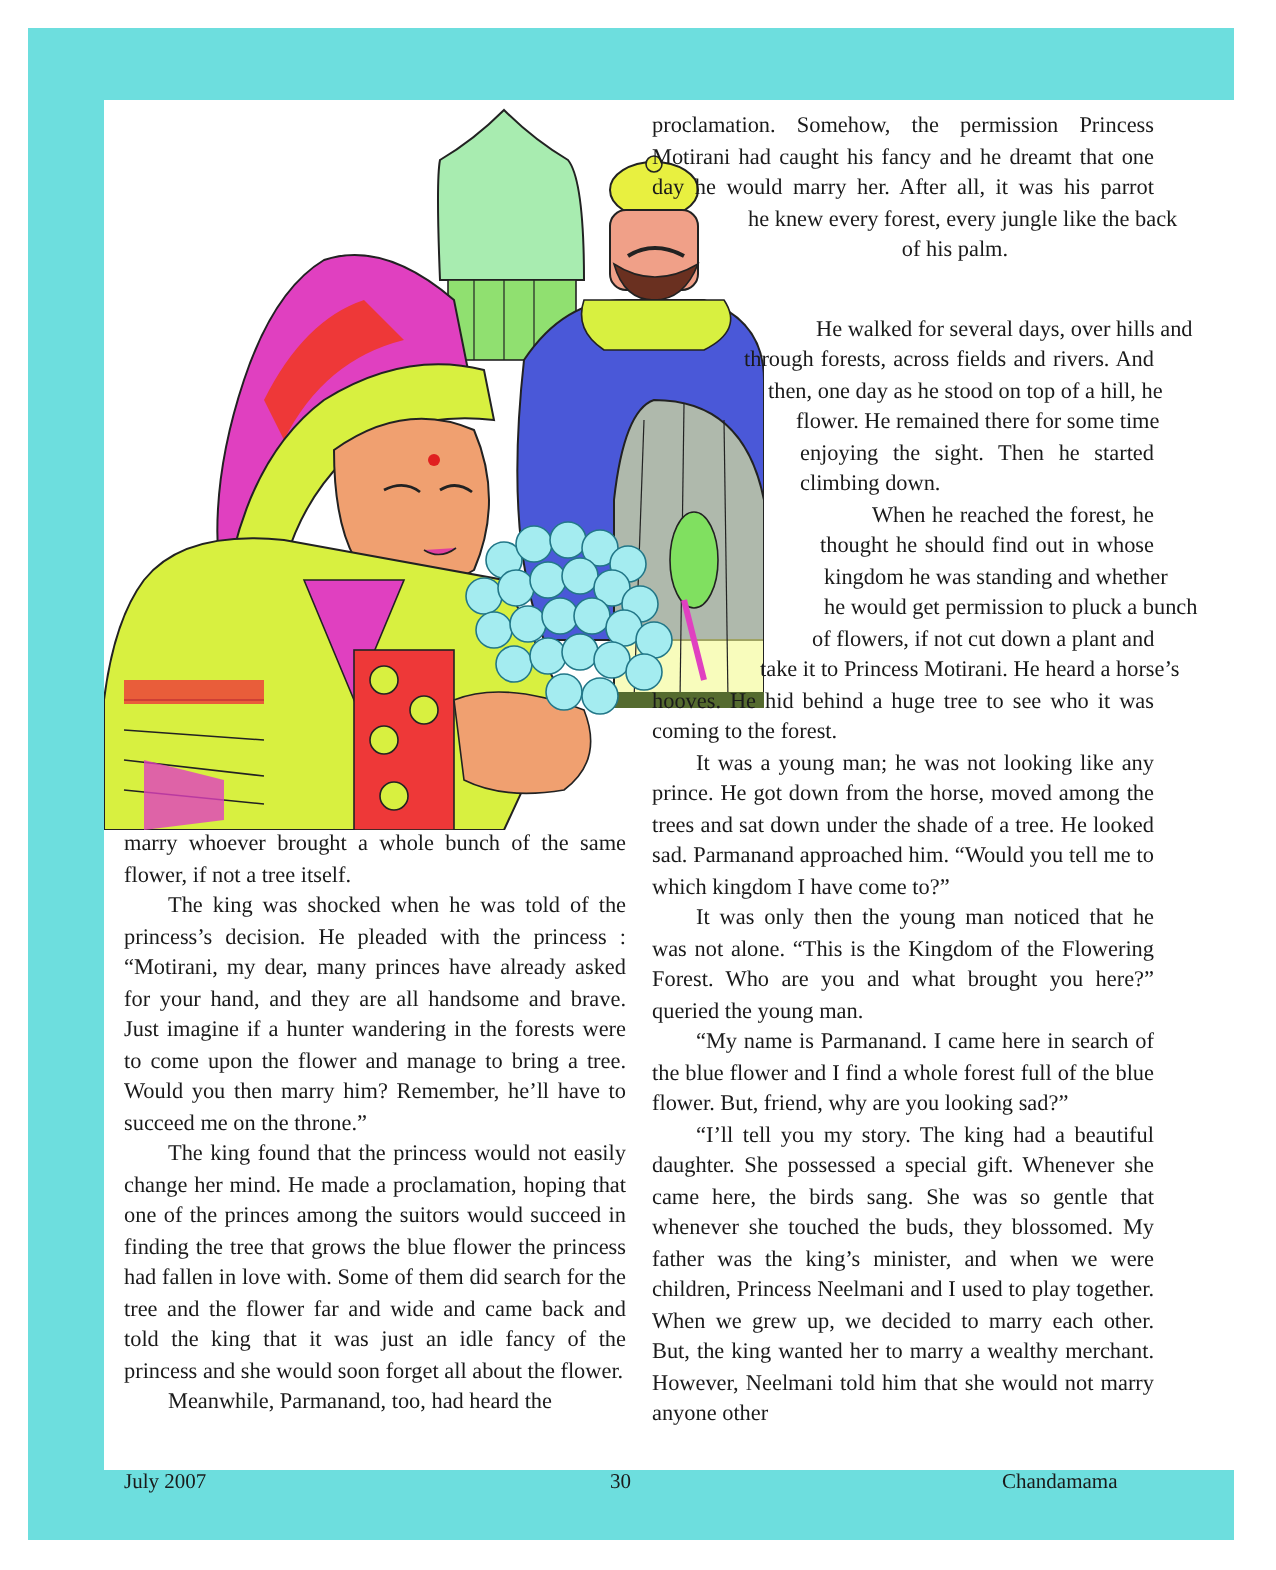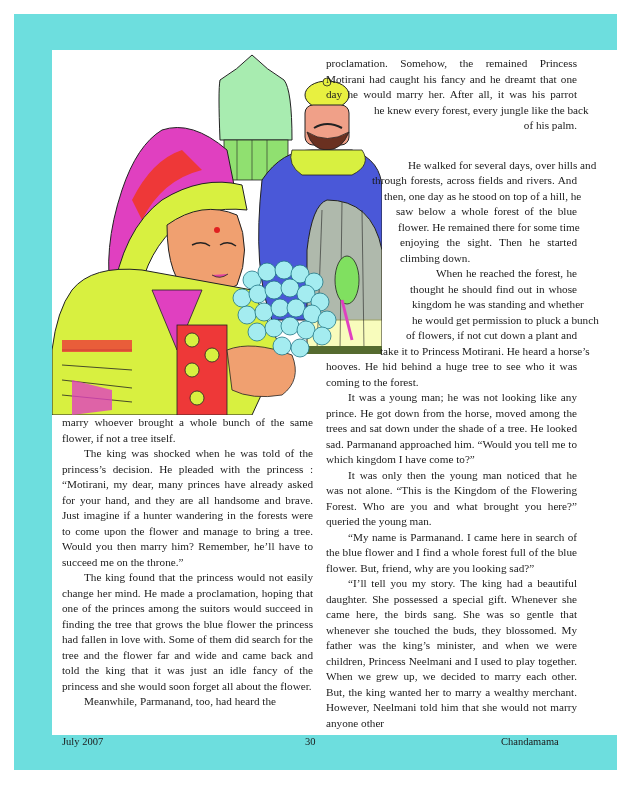--- a/index.html
+++ b/index.html
@@ -106,29 +106,28 @@
       <circle cx="238" cy="276" r="9"></circle>
       <circle cx="254" cy="280" r="9"></circle>
     <circle cx="270" cy="286" r="9"></circle>
       <circle cx="230" cy="296" r="9"></circle>
       <circle cx="248" cy="298" r="9"></circle>
   </g>
 </svg>
 
 <div class="col col-right">
   <div id="wrapped-lines">
-      <div style="white-space: nowrap; height: 15.5px; padding-left: 0px; text-align: justify; text-align-last: justify;">proclamation. Somehow, the remained Princess</div>
+      <div style="white-space: nowrap; height: 15.5px; padding-left: 0px; text-align: justify; text-align-last: justify;">proclamation. Somehow, the permission Princess</div>
       <div style="white-space: nowrap; height: 15.5px; padding-left: 0px; text-align: justify; text-align-last: justify;">Motirani had caught his fancy and he dreamt that one</div>
       <div style="white-space: nowrap; height: 15.5px; padding-left: 0px; text-align: justify; text-align-last: justify;">day he would marry her. After all, it was his parrot</div>
       <div style="white-space: nowrap; height: 15.5px; padding-left: 48px; text-align: justify; text-align-last: justify;">he knew every forest, every jungle like the back</div>
-      <div style="white-space: nowrap; height: 15.5px; padding-left: 52px; text-align: right;">of his palm.</div>
+      <div style="white-space: nowrap; height: 15.5px; padding-left: 52px; text-align: center;">of his palm.</div>
       <div style="white-space: nowrap; height: 15.5px; padding-left: 82px; text-align: justify; text-align-last: justify; margin-top: 24px;">He walked for several days, over hills and</div>
       <div style="white-space: nowrap; height: 15.5px; padding-left: 46px; text-align: justify; text-align-last: justify;">through forests, across fields and rivers. And</div>
       <div style="white-space: nowrap; height: 15.5px; padding-left: 58px; text-align: justify; text-align-last: justify;">then, one day as he stood on top of a hill, he</div>
-      <div style="white-space: nowrap; height: 15.5px; padding-left: 70px; text-align: justify; text-align-last: justify;">saw below a whole forest of the blue</div>
       <div style="white-space: nowrap; height: 15.5px; padding-left: 72px; text-align: justify; text-align-last: justify;">flower. He remained there for some time</div>
       <div style="white-space: nowrap; height: 15.5px; padding-left: 74px; text-align: justify; text-align-last: justify;">enjoying the sight. Then he started</div>
       <div style="white-space: nowrap; height: 15.5px; padding-left: 74px; text-align: left;">climbing down.</div>
       <div style="white-space: nowrap; height: 15.5px; padding-left: 110px; text-align: justify; text-align-last: justify;">When he reached the forest, he</div>
       <div style="white-space: nowrap; height: 15.5px; padding-left: 84px; text-align: justify; text-align-last: justify;">thought he should find out in whose</div>
       <div style="white-space: nowrap; height: 15.5px; padding-left: 86px; text-align: justify; text-align-last: justify;">kingdom he was standing and whether</div>
       <div style="white-space: nowrap; height: 15.5px; padding-left: 86px; text-align: justify; text-align-last: justify;">he would get permission to pluck a bunch</div>
       <div style="white-space: nowrap; height: 15.5px; padding-left: 80px; text-align: justify; text-align-last: justify;">of flowers, if not cut down a plant and</div>
       <div style="white-space: nowrap; height: 15.5px; padding-left: 54px; text-align: justify; text-align-last: justify;">take it to Princess Motirani. He heard a horse’s</div>
       <div style="white-space: nowrap; height: 15.5px; padding-left: 0px; text-align: justify; text-align-last: justify;">hooves. He hid behind a huge tree to see who it was</div>

